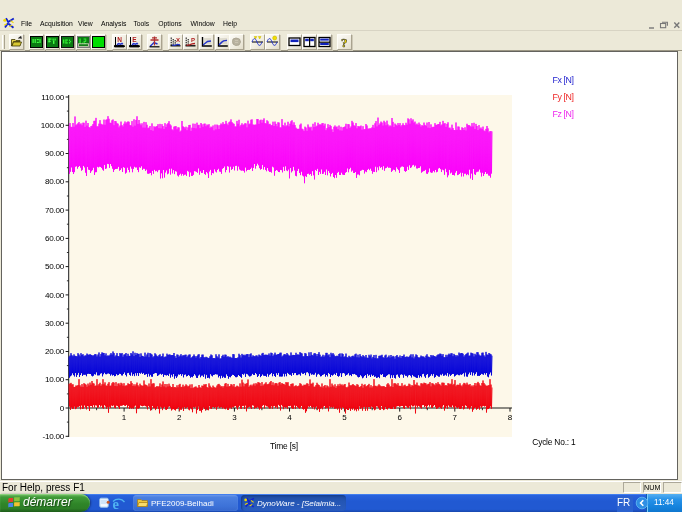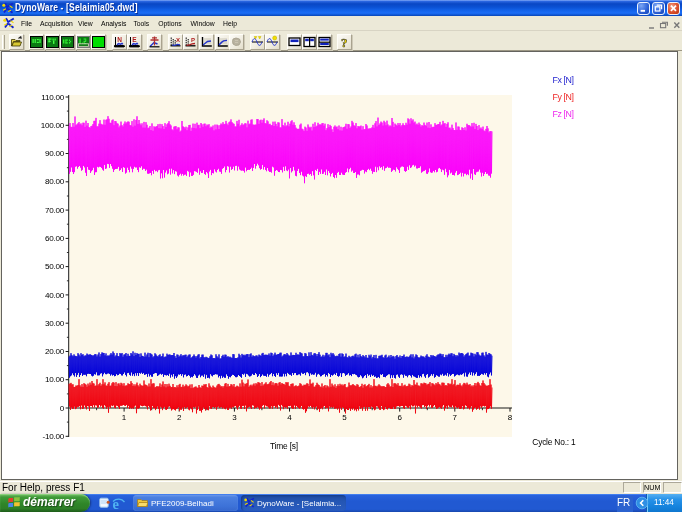--- a/index.html
+++ b/index.html
@@ -33,57 +33,32 @@
 #statusbar{position:absolute;left:0;top:481px;width:682px;height:13px;background:#ece9d8;
   border-top:1px solid #fff;}
 #statustext{position:absolute;left:2px;top:0px;font-size:10px;color:#000;}
 .spanel{position:absolute;top:0;height:11px;border:1px solid;border-color:#aca899 #fff #fff #aca899;font-size:7.2px;color:#000;}
 
 #taskbar{position:absolute;left:0;top:494px;width:682px;height:18px;
   background:linear-gradient(180deg,#4f8df8 0%,#2862dd 8%,#2159d2 40%,#2159d2 85%,#1747ad 100%);}
 #startbtn{position:absolute;left:0;top:0;width:90px;height:18px;border-radius:0 9px 9px 0;
   background:linear-gradient(180deg,#74bd66 0%,#3f9a38 18%,#2f8528 55%,#2d7f27 80%,#1e5c1a 100%);
   box-shadow:inset 0 1px 1px #8fd480, 1px 0 2px rgba(0,0,20,0.4);}
-#starttext{position:absolute;left:23px;top:1px;color:#fff;font-weight:bold;font-style:italic;
+#starttext{position:absolute;left:23px;top:1px;color:#fff;font-weight:normal;font-style:italic;
   font-size:12px;text-shadow:1px 1px 1px #1c4a18;}
 .taskbtn{position:absolute;top:1px;height:16px;border-radius:4px;color:#fff;font-size:8px;}
 #task1{left:133px;width:105px;background:linear-gradient(180deg,#6795e8 0%,#4a7fe0 15%,#3d72d8 70%,#3567cd 100%);
   box-shadow:inset 0 0 1px #7aa4f0;}
 #task2{left:241px;width:105px;background:linear-gradient(180deg,#1d49a0 0%,#2456b4 40%,#2a5cc0 100%);
-  box-shadow:inset 1px 1px 2px #163c88;}
+  box-shadow:inset 1px 1px 2px #163c88;font-style:italic;}
 #tray{position:absolute;left:646px;top:0;width:36px;height:18px;
   background:linear-gradient(180deg,#56b0f2 0%,#2792e8 30%,#1583dd 70%,#0f77cf 100%);
   border-left:1px solid #0b5fae;box-shadow:inset 1px 0 0 #7cc8f8;}
 </style></head><body>
 <div id="screen">
-    <div id="titlebar">
-      <svg width="12" height="12" viewBox="0 0 12 12" style="position:absolute;left:2px;top:2px">
-        <path d="M3 1.2 L5.2 5 L10.8 1.5" stroke="#1122cc" stroke-width="1.8" fill="none"></path>
-        <path d="M5.2 6.5 L10.5 10.8 M5 6.2 L2 10.5" stroke="#1122cc" stroke-width="1.8" fill="none"></path>
-        <circle cx="1.8" cy="3.2" r="1.5" fill="#f2d800"></circle>
-        <path d="M1 8.2 L4 6.8 M7.5 3.6 L10.5 5.8 M6.2 9.5 L9 8.2" stroke="#f2d800" stroke-width="1.1"></path>
-      </svg>
-      <div id="titletext">DynoWare - [Selaimia05.dwd]</div>
-      <div class="capbtn" id="btnmin" style="left:637px">
-        <svg width="11" height="11" viewBox="0 0 11 11">
-          <path d="M2.6 7.8 L7 7.8" stroke="#fff" stroke-width="1.9"></path>
-        </svg>
-      </div>
-      <div class="capbtn" id="btnmax" style="left:652px">
-        <svg width="11" height="11" viewBox="0 0 11 11">
-          <rect x="2.3" y="3.8" width="4.6" height="4.2" fill="none" stroke="#fff" stroke-width="1.2"></rect>
-          <path d="M3.8 2.2 L8.6 2.2 L8.6 6.2" stroke="#fff" stroke-width="1.2" fill="none"></path>
-        </svg>
-      </div>
-      <div class="capbtn" id="btnclose" style="left:667px">
-        <svg width="11" height="11" viewBox="0 0 11 11">
-          <path d="M2.9 2.7 L8 7.8 M8 2.7 L2.9 7.8" stroke="#fff" stroke-width="1.7"></path>
-        </svg>
-      </div>
-    </div>
     <div id="menubar">
       <svg width="12" height="12" viewBox="0 0 12 12" style="position:absolute;left:3px;top:1px">
         <path d="M3 1.2 L5.2 5 L10.8 1.5" stroke="#1122cc" stroke-width="1.8" fill="none"></path>
         <path d="M5.2 6.5 L10.5 10.8 M5 6.2 L2 10.5" stroke="#1122cc" stroke-width="1.8" fill="none"></path>
         <circle cx="1.8" cy="3.2" r="1.5" fill="#f2d800"></circle>
         <path d="M1 8.2 L4 6.8 M7.5 3.6 L10.5 5.8 M6.2 9.5 L9 8.2" stroke="#f2d800" stroke-width="1.1"></path>
       </svg>
       <div class="mitem" style="left:21px">File</div>
       <div class="mitem" style="left:40px">Acquisition</div>
       <div class="mitem" style="left:78px">View</div>

